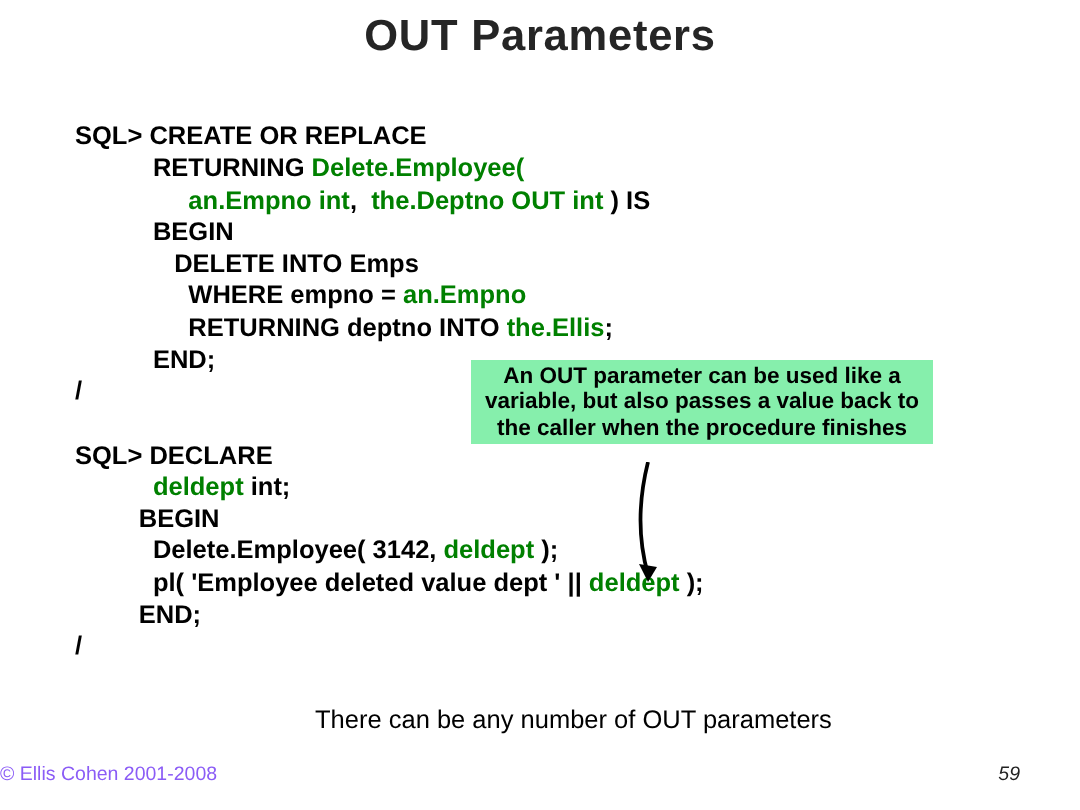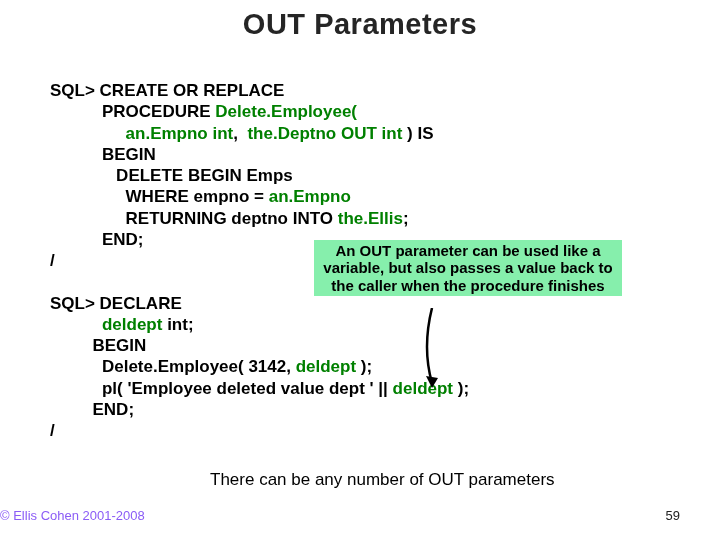--- a/index.html
+++ b/index.html
@@ -61,38 +61,39 @@
     text-align: left;
     font-size: 13px;
     color: #8b5cf6;
   }
   .pagenum {
     position: absolute;
     right: 40px;
     top: 508px;
     font-size: 13px;
     color: #222;
+    font-style: italic;
   }
   .arrow {
     position: absolute;
     left: 412px;
     top: 308px;
     pointer-events: none;
   }
 </style>
 </head>
 <body>
 
 <div class="title">OUT Parameters</div>
 
 <div class="code-area"><span>SQL&gt; CREATE OR REPLACE</span>
-<span>           PROCEDURE </span><span class="green">Delete.Employee(</span>
+<span>           RETURNING </span><span class="green">Delete.Employee(</span>
 <span>                </span><span class="green">an.Empno int</span><span>,  </span><span class="green">the.Deptno OUT int</span><span> ) IS</span>
 <span>           BEGIN</span>
-<span>              DELETE BEGIN Emps</span>
+<span>              DELETE INTO Emps</span>
 <span>                WHERE empno = </span><span class="green">an.Empno</span>
 <span>                RETURNING deptno INTO </span><span class="green">the.Ellis</span><span>;</span>
 <span>           END;</span>
 <span>/</span>
 <span></span>
 <span>SQL&gt; DECLARE</span>
 <span>           </span><span class="green">deldept</span><span> int;</span>
 <span>         BEGIN</span>
 <span>           Delete.Employee( 3142, </span><span class="green">deldept</span><span> );</span>
 <span>           pl( 'Employee deleted value dept ' || </span><span class="green">deldept</span><span> );</span>

